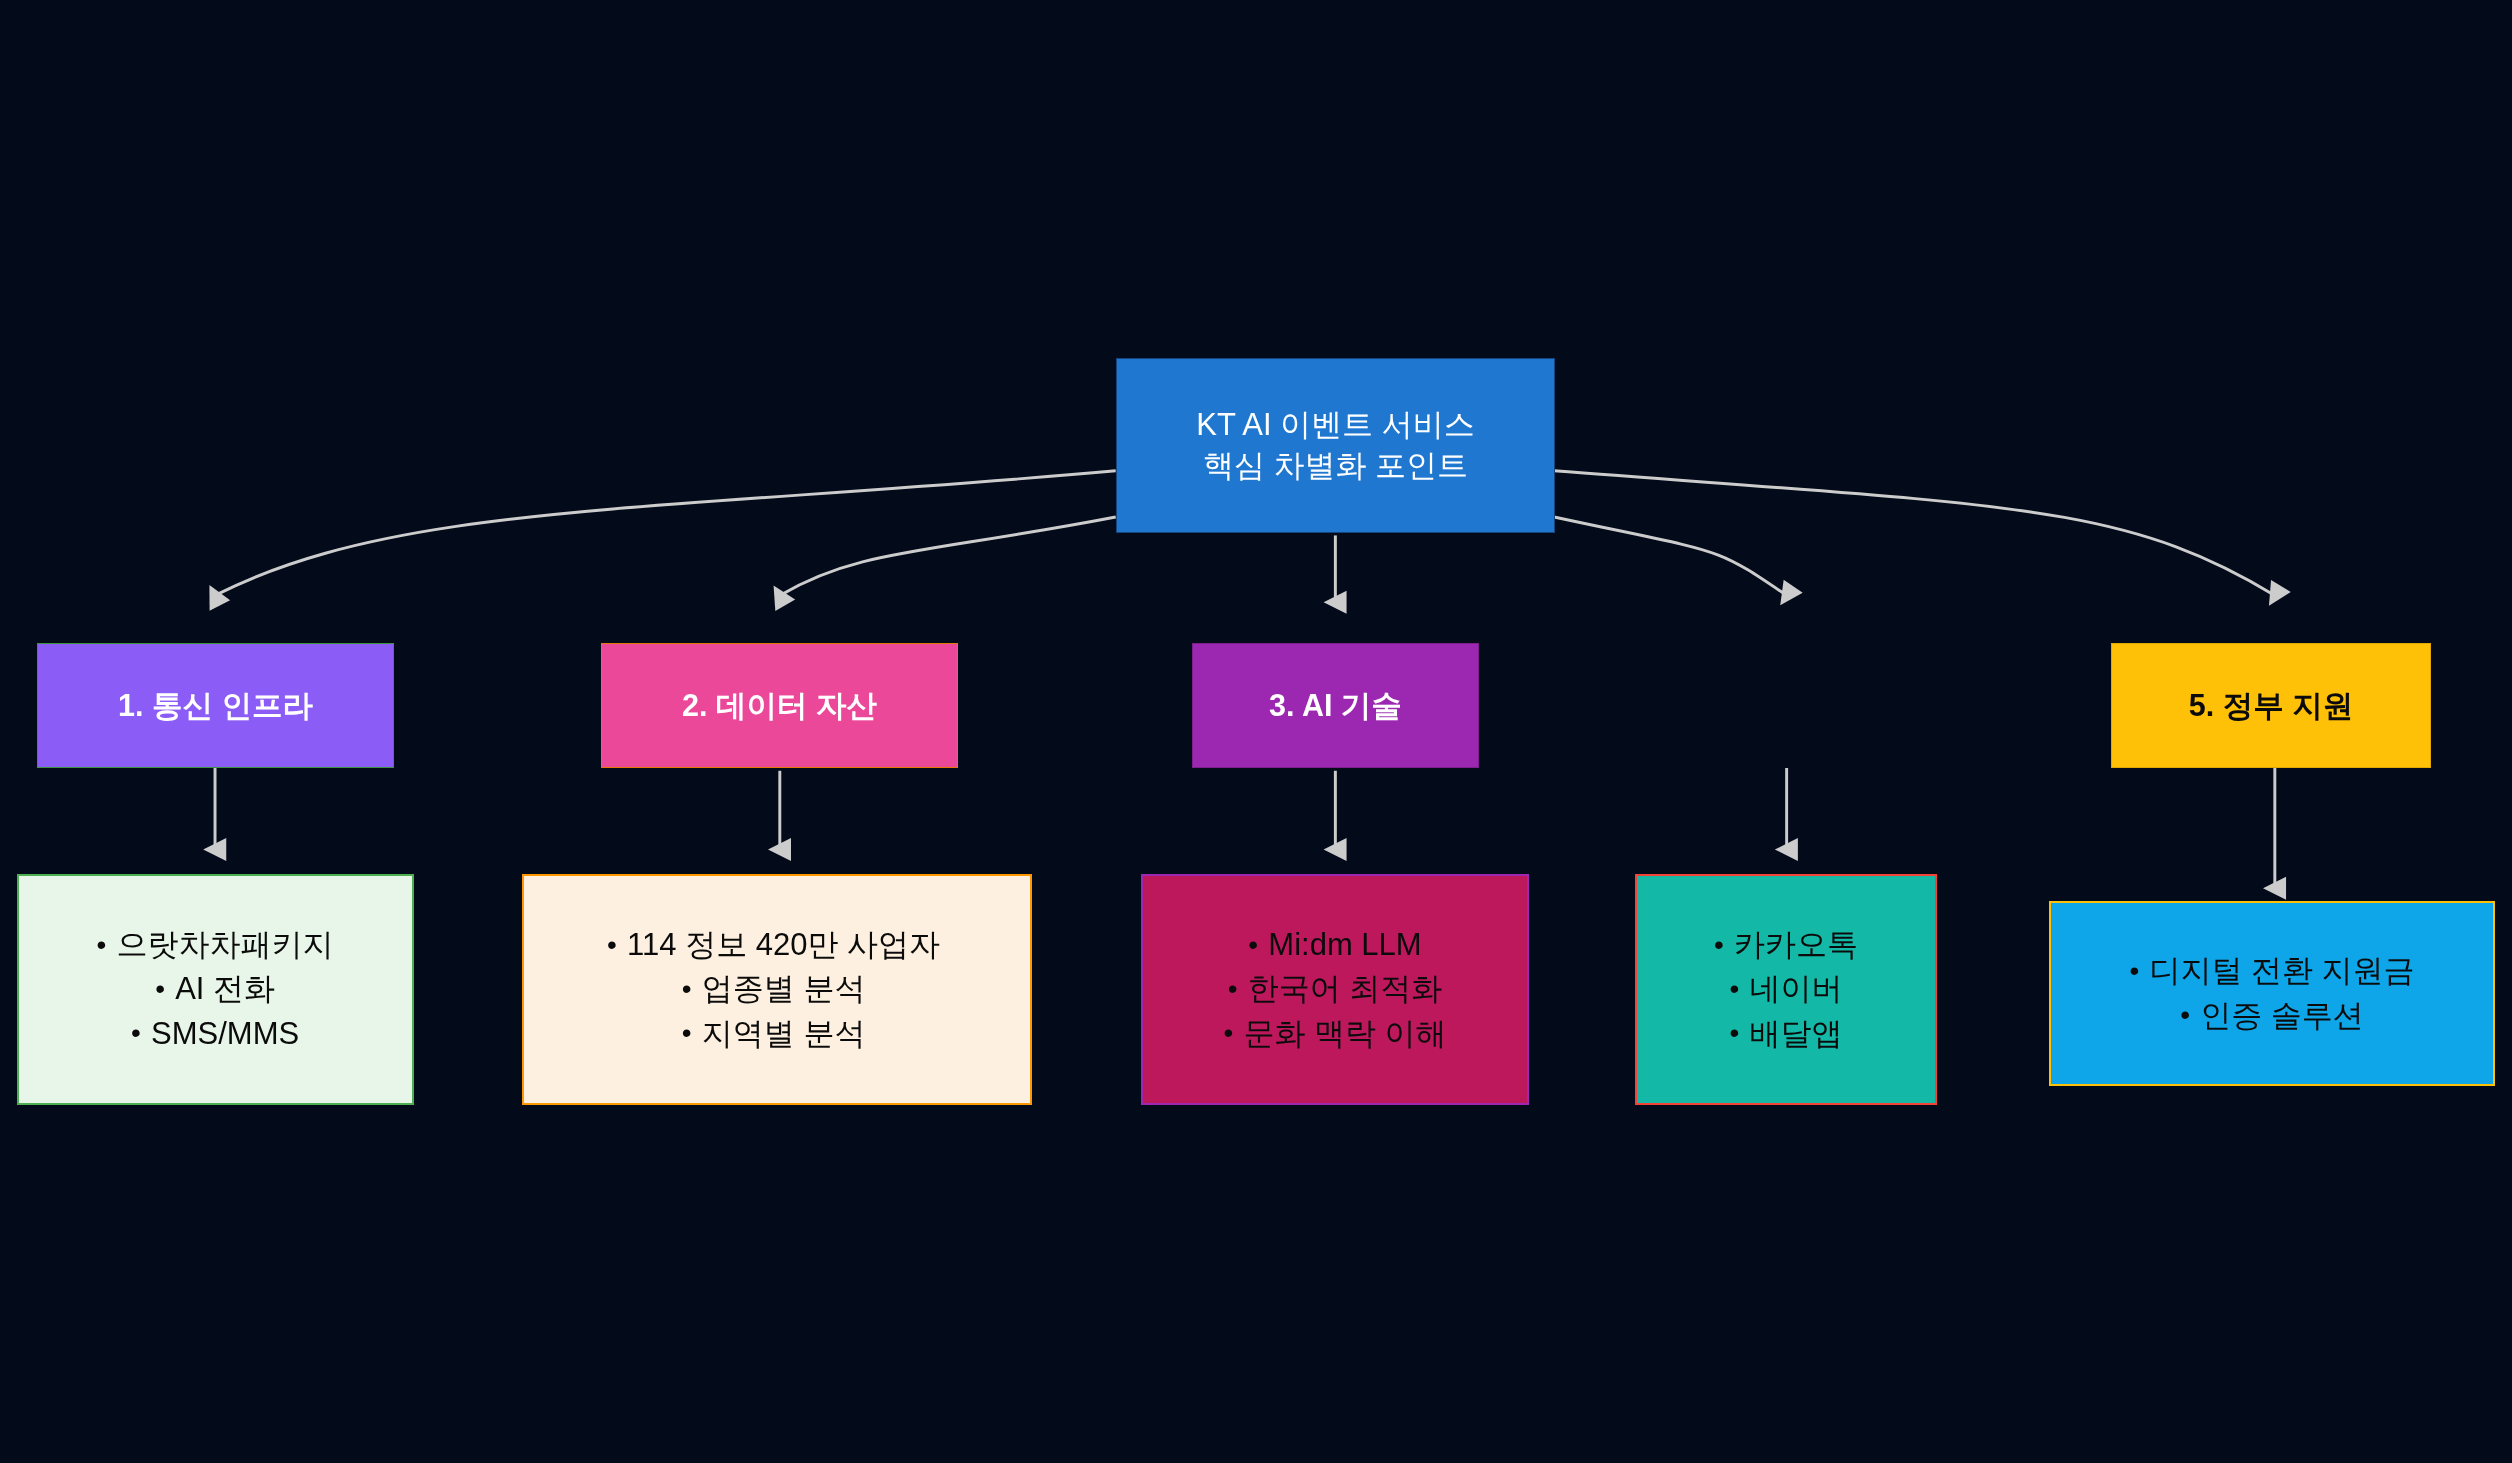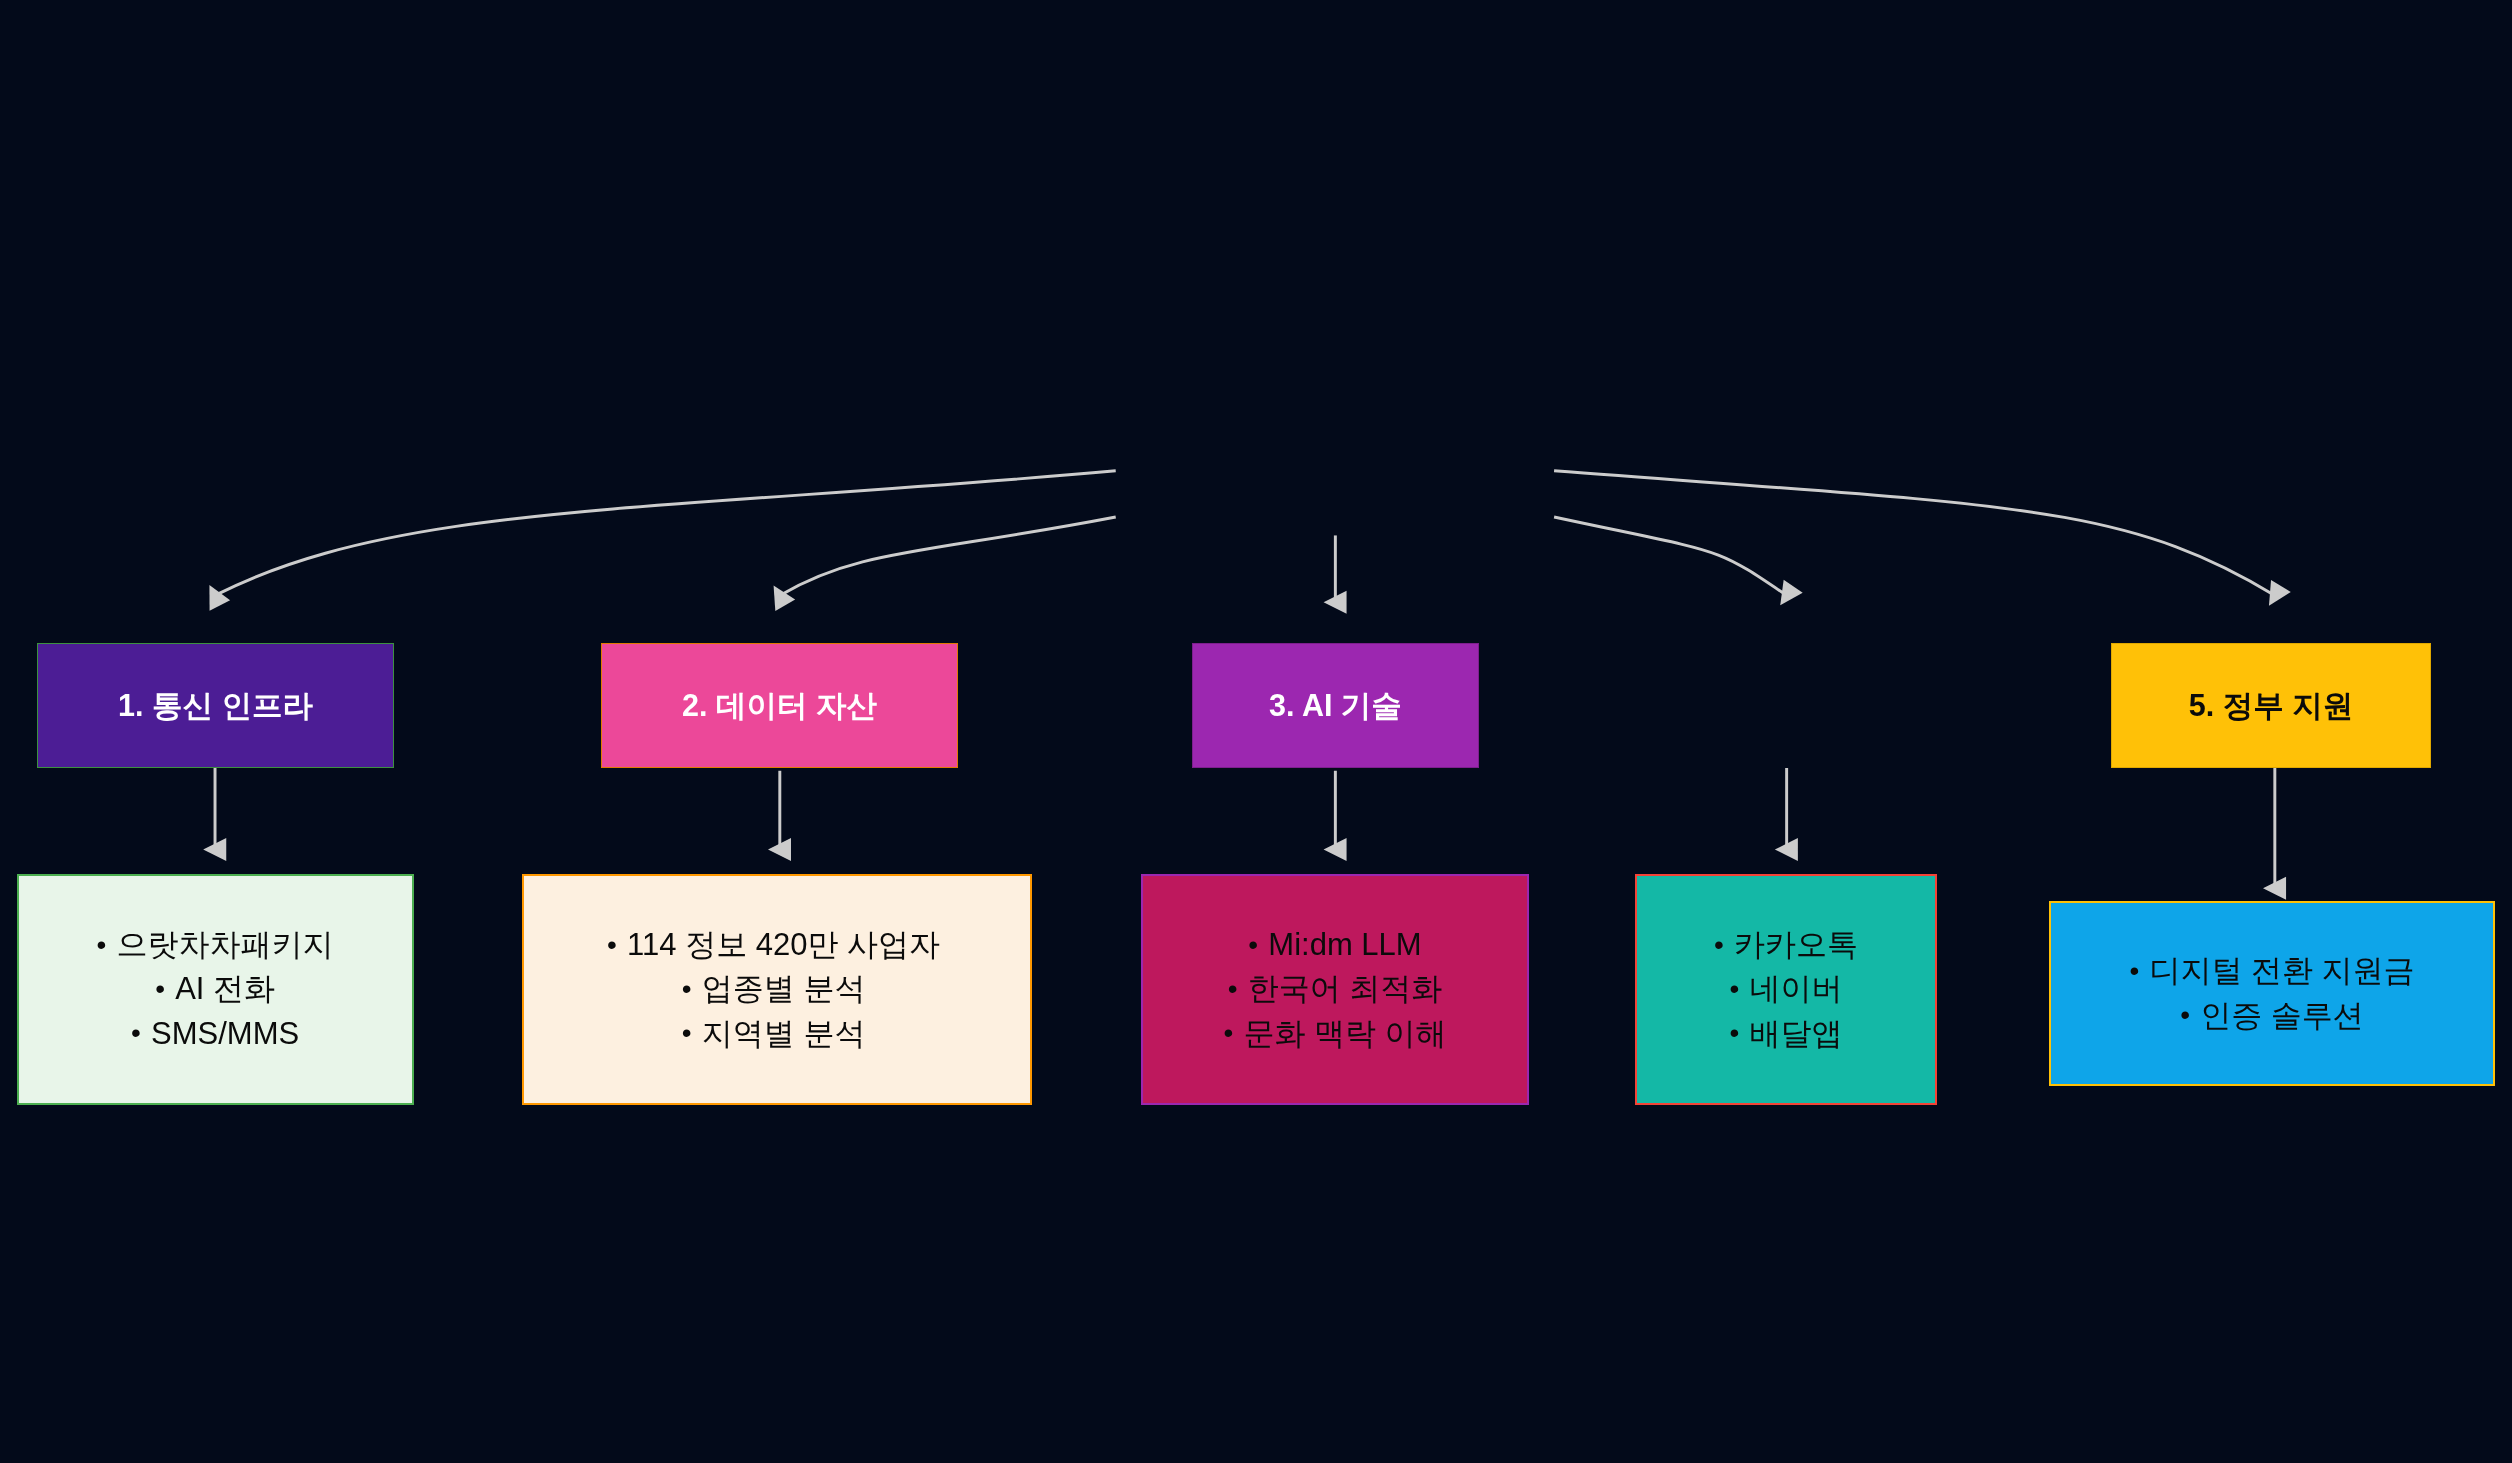--- a/index.html
+++ b/index.html
@@ -88,22 +88,26 @@
 
     <path d="M 1684 510 C 2180 548 2300 545 2465 645" fill="none" stroke="#cccccc" stroke-width="3.2" marker-end="url(#arrowhead)"></path>
 
     <path d="M 233 832 L 233 920" fill="none" stroke="#cccccc" stroke-width="3.2" marker-end="url(#arrowhead)"></path>
     <path d="M 845 835 L 845 920" fill="none" stroke="#cccccc" stroke-width="3.2" marker-end="url(#arrowhead)"></path>
     <path d="M 1447 835 L 1447 920" fill="none" stroke="#cccccc" stroke-width="3.2" marker-end="url(#arrowhead)"></path>
     <path d="M 1936 832 L 1936 920" fill="none" stroke="#cccccc" stroke-width="3.2" marker-end="url(#arrowhead)"></path>
     <path d="M 2465 832 L 2465 962" fill="none" stroke="#cccccc" stroke-width="3.2" marker-end="url(#arrowhead)"></path>
   </svg>
 
+  <div class="node root-node" style="left:1116px; top:358px; width:439px; height:175px;">
+    <span><span>KT AI 이벤트 서비스</span>
+<span>핵심 차별화 포인트</span></span>
+  </div>
 
-  <div class="node cat-node" style="left:37px; top:643px; width:357px; height:125px; background:#4c1d95; border:1.8px solid #3d9140; color:#ffffff;">
+  <div class="node cat-node" style="left:37px; top:643px; width:357px; height:125px; background:#8b5cf6; border:1.8px solid #3d9140; color:#ffffff;">
     <span>1. 통신 인프라</span>
   </div>
   <div class="node detail-node" style="left:16.6px; top:874px; width:397px; height:231px; background:#e8f5e9; border:2.8px solid #4caf50;">
     <span class="detail-line"><span class="bullet-dot">•</span><span>으랏차차패키지</span></span>
     <span class="detail-line"><span class="bullet-dot">•</span><span>AI 전화</span></span>
     <span class="detail-line"><span class="bullet-dot">•</span><span>SMS/MMS</span></span>
   </div>
 
   <div class="node cat-node" style="left:601px; top:643px; width:357px; height:125px; background:#ec4899; border:1.8px solid #e07b00; color:#ffffff;">
     <span>2. 데이터 자산</span>

